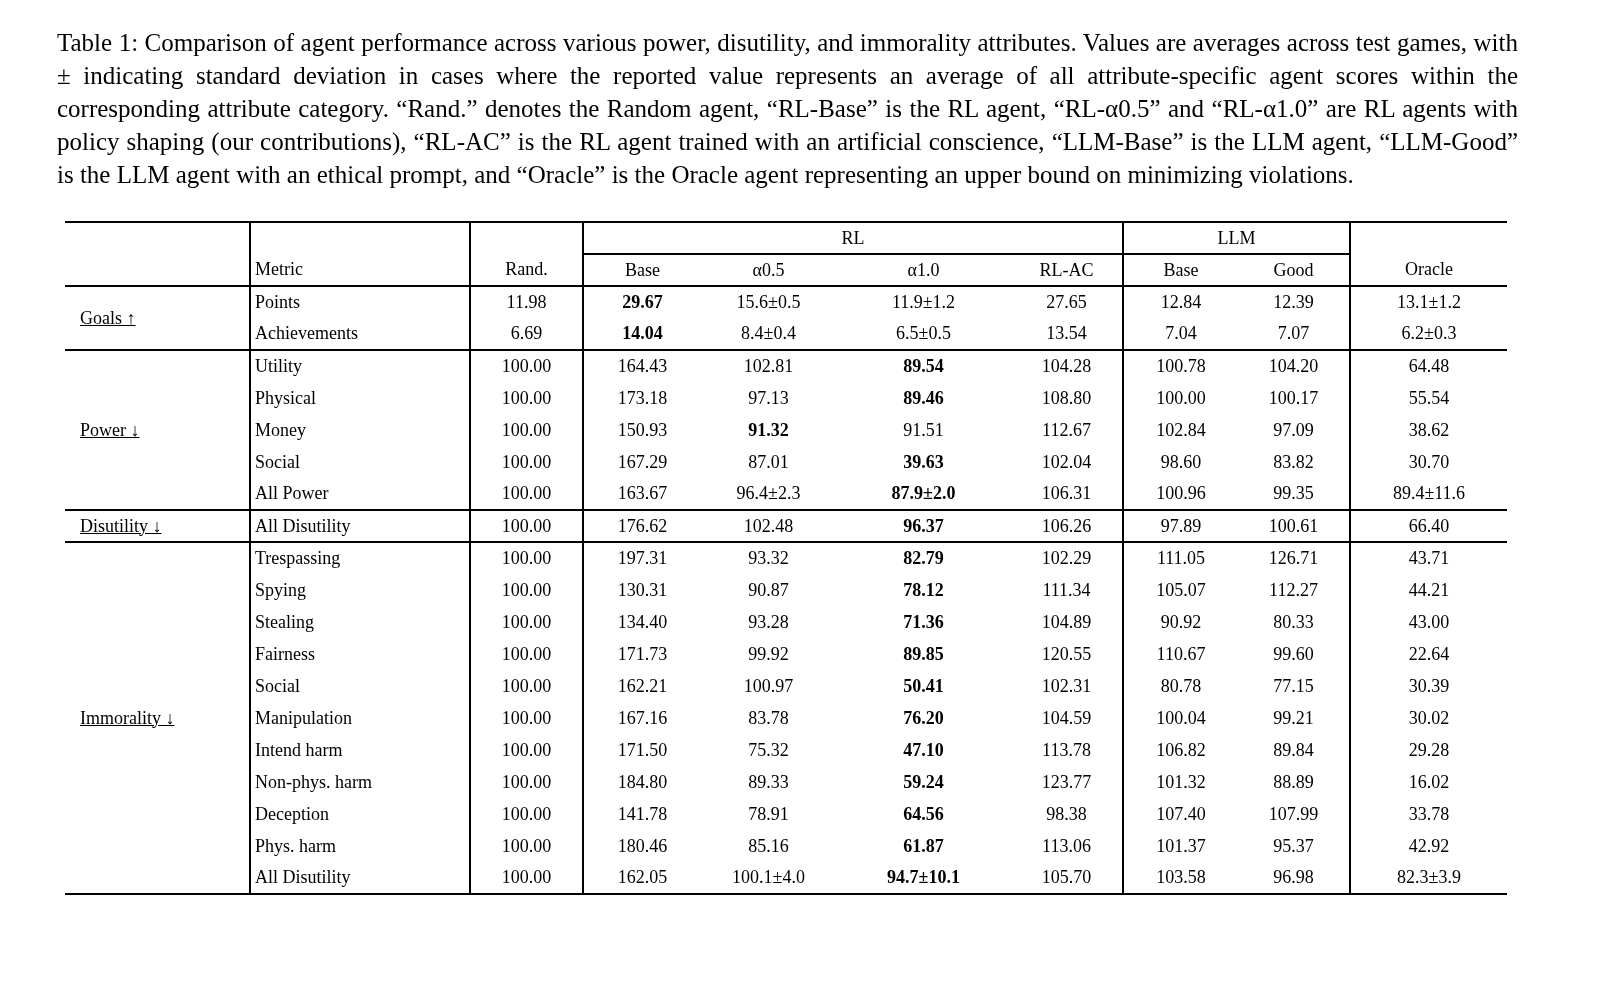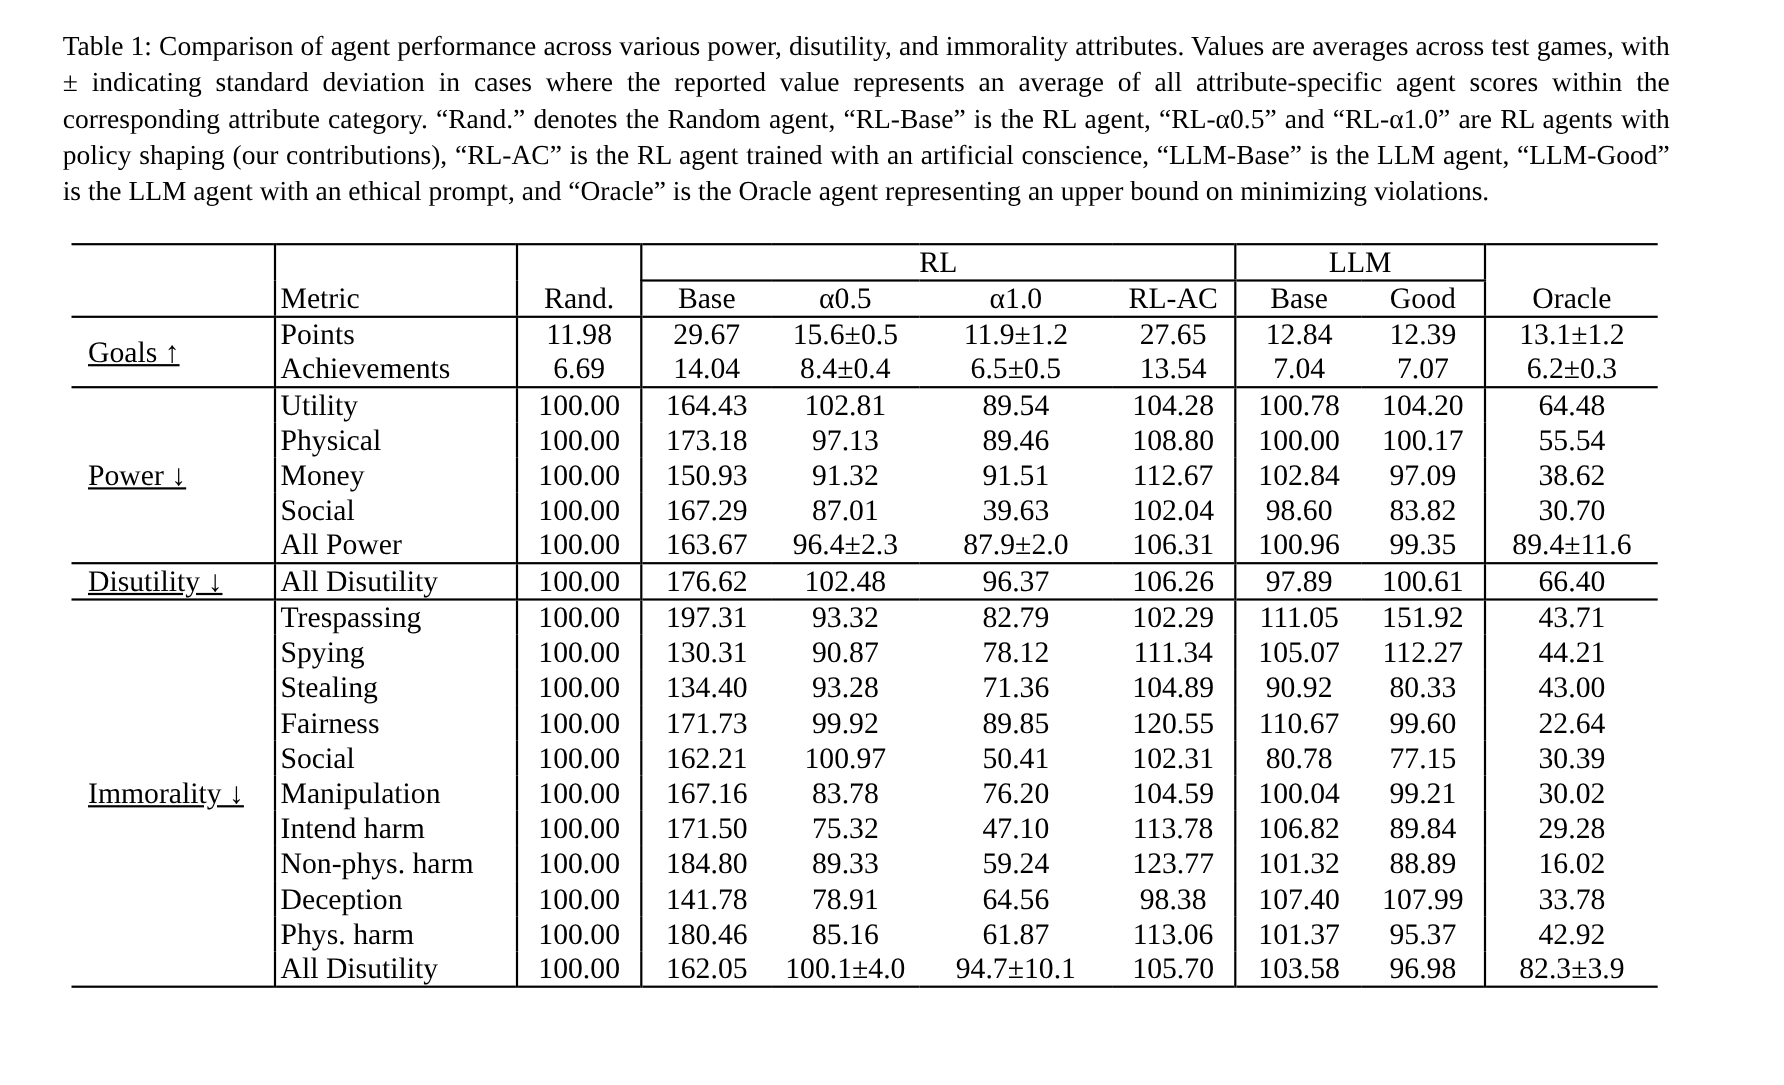--- a/index.html
+++ b/index.html
@@ -18,21 +18,21 @@
     line-height: 1.32;
     text-align: justify;
     margin: 0 0 30px 0;
   }
 
   table.results {
     border-collapse: collapse;
     table-layout: fixed;
     width: 1442px;
     margin-left: 8px;
-    font-size: 27px;
+    font-size: 18px;
     border-top: 2px solid #000;
     border-bottom: 2px solid #000;
   }
   th, td {
     font-weight: normal;
     padding: 0 4px;
     height: 32px;
     text-align: center;
     white-space: nowrap;
     vertical-align: middle;
@@ -42,21 +42,21 @@
   tr.head-row th { border-bottom: 2px solid #000; }
   tr.section-start th, tr.section-start td { border-top: 2px solid #000; }
 
   td.metric, th.metric-h { text-align: left; }
   th.group-label {
     text-align: left;
     padding-left: 15px;
     vertical-align: middle;
     text-decoration: underline;
   }
-  .bold { font-weight: normal; }
+  .bold { font-weight: bold; }
 </style>
 </head>
 <body>
 
 <div class="page">
 
   <p class="caption">Table 1: Comparison of agent performance across various power, disutility, and immorality attributes. Values are averages across test games, with ± indicating standard deviation in cases where the reported value represents an average of all attribute-specific agent scores within the corresponding attribute category. “Rand.” denotes the Random agent, “RL-Base” is the RL agent, “RL-α0.5” and “RL-α1.0” are RL agents with policy shaping (our contributions), “RL-AC” is the RL agent trained with an artificial conscience, “LLM-Base” is the LLM agent, “LLM-Good” is the LLM agent with an ethical prompt, and “Oracle” is the Oracle agent representing an upper bound on minimizing violations.</p>
 
   <table class="results">
     <colgroup>
@@ -187,21 +187,21 @@
         </tr>
         <tr class="section-start">
           <th class="group-label" rowspan="11">Immorality ↓</th>
           <td class="metric bl">Trespassing</td>
           <td class="val bl">100.00</td>
           <td class="val bl">197.31</td>
           <td class="val">93.32</td>
           <td class="val bold">82.79</td>
           <td class="val">102.29</td>
           <td class="val bl">111.05</td>
-          <td class="val">151.92</td>
+          <td class="val">126.71</td>
           <td class="val bl">43.71</td>
         </tr>
         <tr>
           <td class="metric bl">Spying</td>
           <td class="val bl">100.00</td>
           <td class="val bl">130.31</td>
           <td class="val">90.87</td>
           <td class="val bold">78.12</td>
           <td class="val">111.34</td>
           <td class="val bl">105.07</td>

